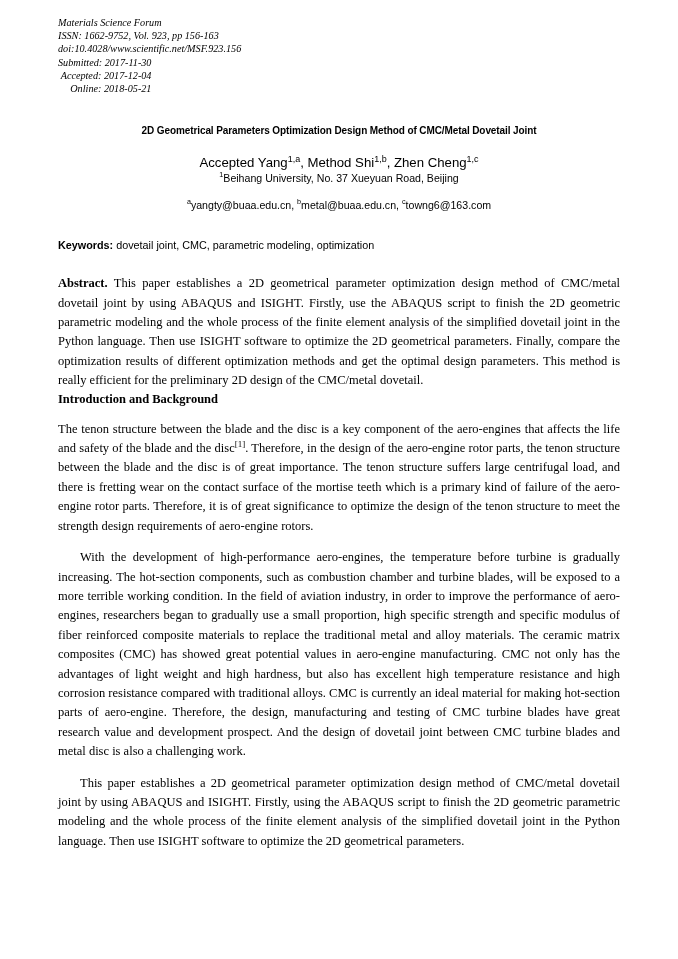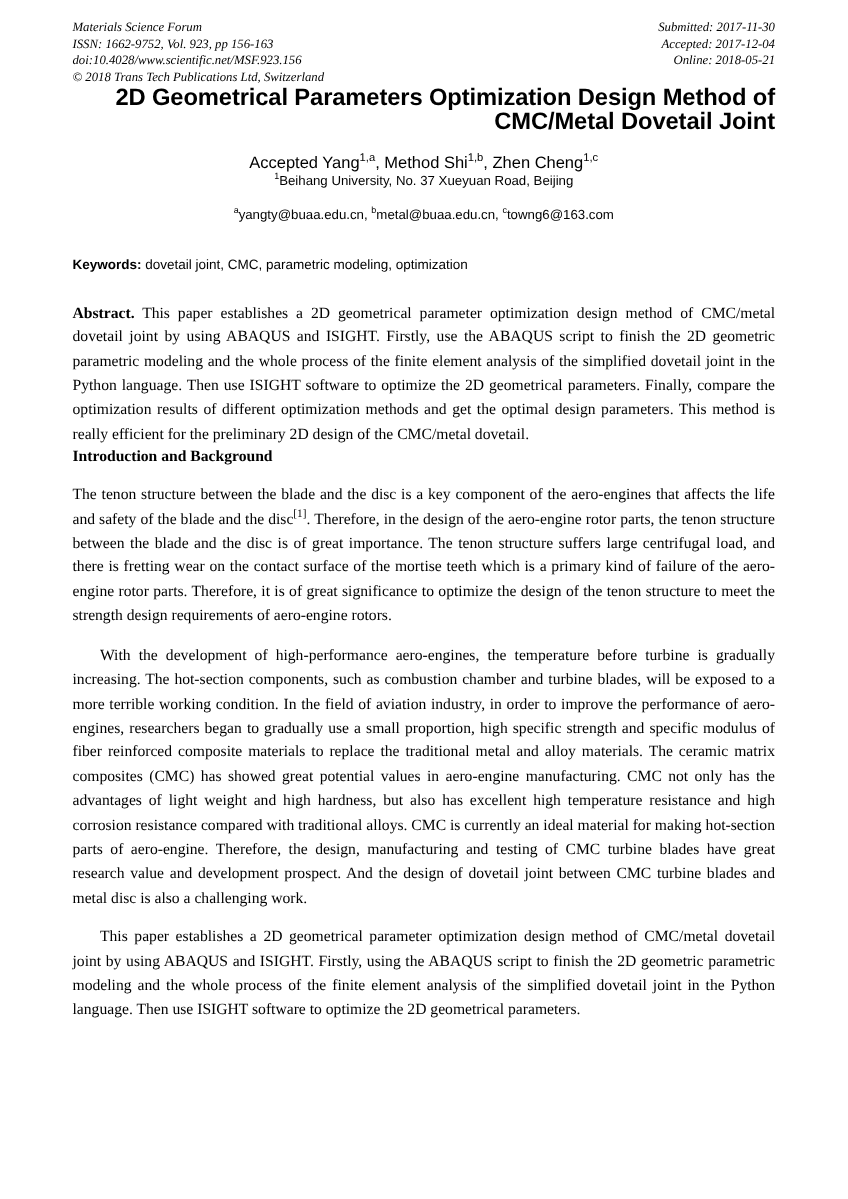--- a/index.html
+++ b/index.html
@@ -24,32 +24,34 @@
   }
 
   
   .journal-header {
     display: flex;
     justify-content: space-between;
     align-items: flex-start;
     font-style: italic;
     font-size: 10.2px;
     line-height: 13.2px;
+    flex-direction: column;
   }
   .journal-header .left { text-align: left; }
   .journal-header .right { text-align: right; white-space: nowrap; }
   .journal-header div > div { white-space: nowrap; }
 
   
   .title {
+    margin-top: 26px;
     font-family: "Liberation Sans", "DejaVu Sans", sans-serif;
     font-weight: bold;
-    font-size: 19px;
+    font-size: 10px;
     line-height: 19px;
-    text-align: right;
+    text-align: center;
     letter-spacing: -0.1px;
   }
 
   
   .authors {
     margin-top: 14px;
     font-family: "Liberation Sans", "DejaVu Sans", sans-serif;
     font-size: 13.2px;
     line-height: 17px;
     text-align: center;
@@ -120,21 +122,20 @@
 <body>
 
 <div class="page">
   <div class="content">
 
     <div class="journal-header">
       <div class="left">
         <div>Materials Science Forum</div>
         <div>ISSN: 1662-9752, Vol. 923, pp 156-163</div>
         <div>doi:10.4028/www.scientific.net/MSF.923.156</div>
-        <div>© 2018 Trans Tech Publications Ltd, Switzerland</div>
       </div>
       <div class="right">
         <div>Submitted: 2017-11-30</div>
         <div>Accepted: 2017-12-04</div>
         <div>Online: 2018-05-21</div>
       </div>
     </div>
 
     <div class="title">2D Geometrical Parameters Optimization Design Method of CMC/Metal Dovetail Joint</div>
 

